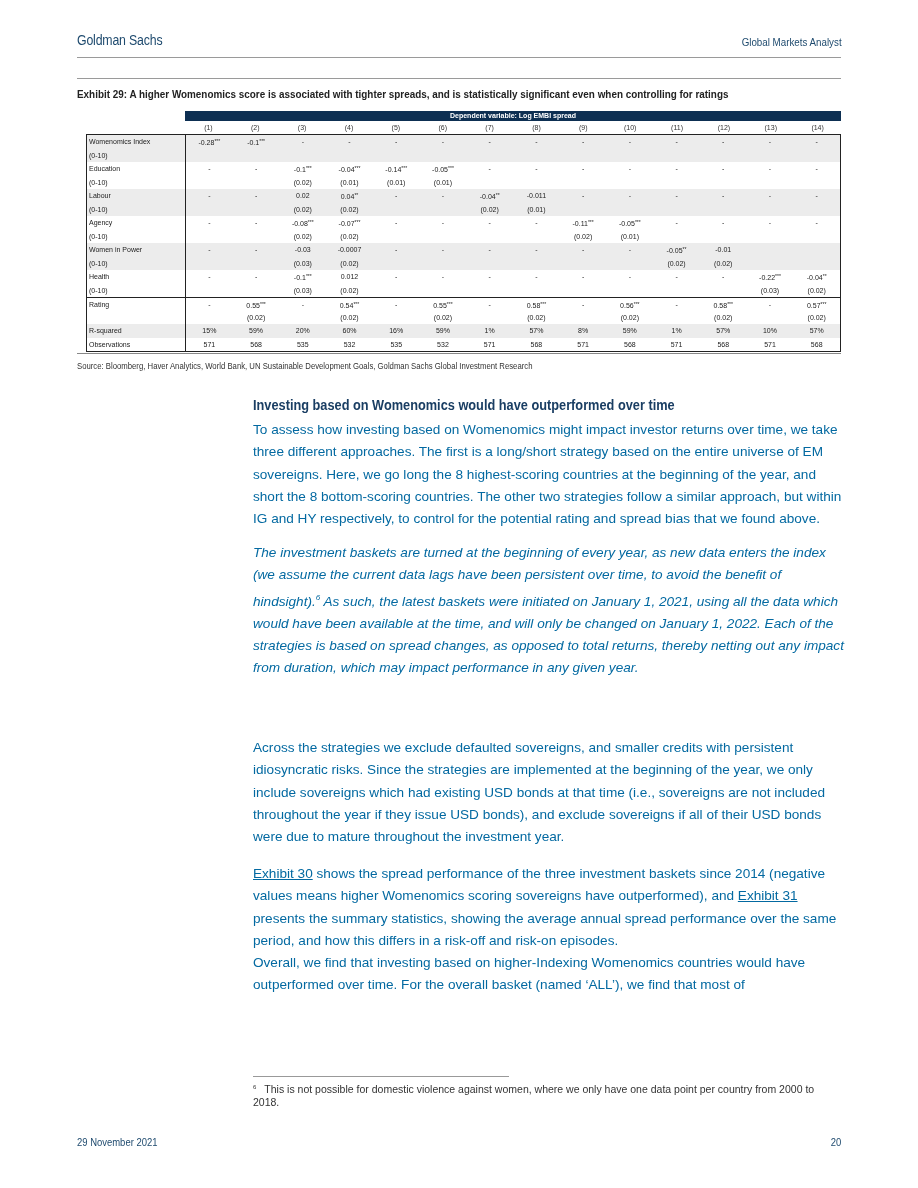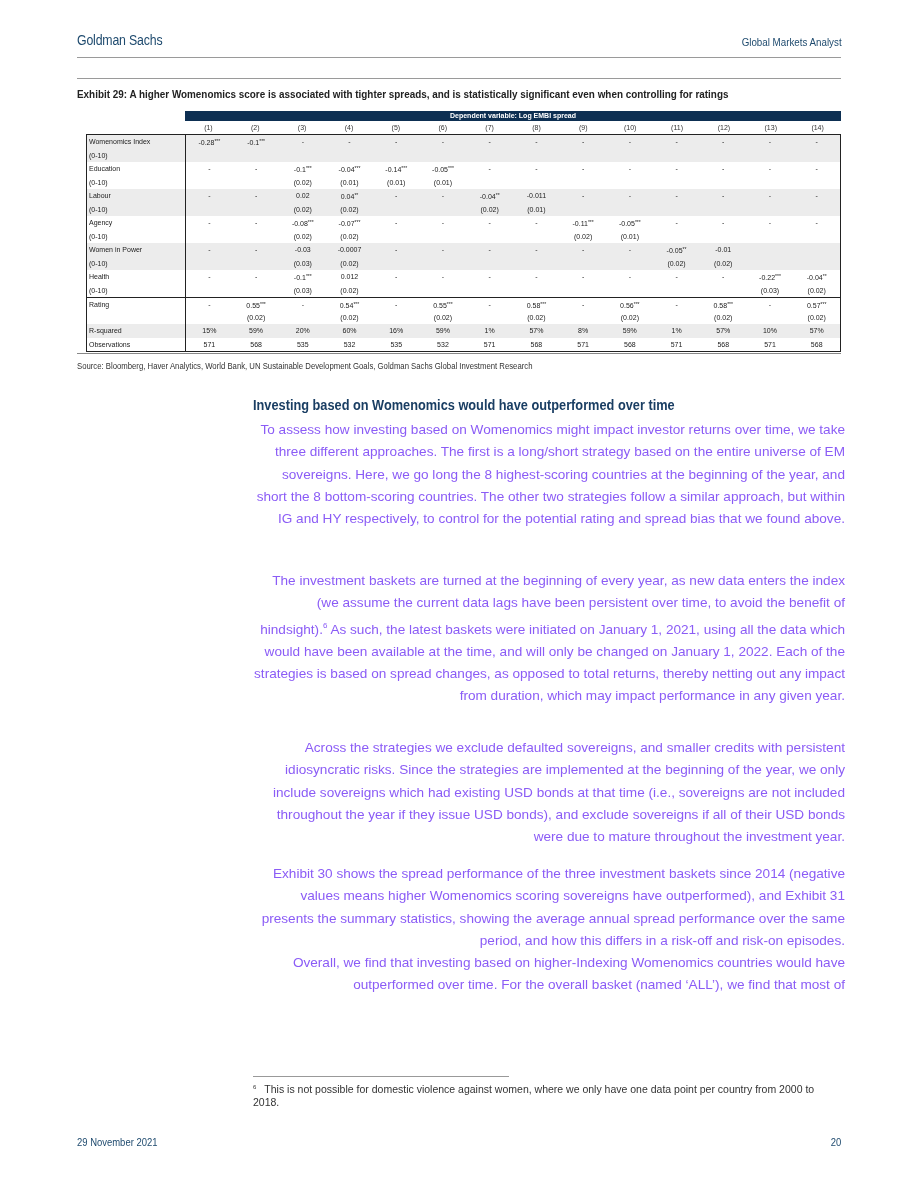--- a/index.html
+++ b/index.html
@@ -23,22 +23,22 @@
   .row .lbl { width:99px; font-size:7px; padding-left:2px; color:#222; border-right:1.2px solid #222; height:100%; line-height:13.5px; }
   .row .cells { flex:1; display:flex; height:100%; }
   .row .cells span { flex:1; text-align:center; font-size:7px; line-height:13.5px; color:#222; }
   .row.divider { border-top:1.2px solid #222; }
   .row sup { font-size:5px; vertical-align:2px; }
 
   .tbl-bottom-rule { position:absolute; left:77px; top:353px; width:764px; height:1px; background:#888; }
   .source { position:absolute; left:77px; top:361px; font-size:9px; color:#333; white-space:nowrap; transform:scaleX(0.86); transform-origin:left top; }
 
   .section-h { position:absolute; left:253px; top:397px; font-size:14.5px; font-weight:bold; color:#1a3e63; white-space:nowrap; transform:scaleX(0.88); transform-origin:left top; }
-  .para { position:absolute; left:253px; width:592px; font-size:13.6px; line-height:22.3px; color:#8b5cf6;text-align:right; }
-  .para .u { }
+  .para { position:absolute; left:253px; width:592px; font-size:13.6px; line-height:22.3px; color:#0369a1; }
+  .para .u { text-decoration:underline; }
   .para sup { font-size:8px; vertical-align:6px; }
 
   .fn-rule { position:absolute; left:253px; top:1076px; width:256px; height:1px; background:#999; }
   .footnote { position:absolute; left:253px; top:1081px; width:590px; font-size:10.5px; line-height:13px; color:#333; }
   .footnote sup { font-size:6px; vertical-align:4px; margin-right:8px; }
 
   .foot-date { position:absolute; left:77px; top:1136px; font-size:11px; color:#1e4a6e; transform:scaleX(0.86); transform-origin:left top; }
   .foot-page { position:absolute; right:77px; top:1136px; font-size:11px; color:#1e4a6e; transform:scaleX(0.86); transform-origin:right top; }
 </style>
 </head>
@@ -377,21 +377,21 @@
     </div>
 </div>
 
 <div class="tbl-bottom-rule"></div>
 <div class="source">Source: Bloomberg, Haver Analytics, World Bank, UN Sustainable Development Goals, Goldman Sachs Global Investment Research</div>
 
 <div class="section-h">Investing based on Womenomics would have outperformed over time</div>
 
 <p class="para" style="top:419px;">To assess how investing based on Womenomics might impact investor returns over time, we take three different approaches. The first is a long/short strategy based on the entire universe of EM sovereigns. Here, we go long the 8 highest-scoring countries at the beginning of the year, and short the 8 bottom-scoring countries. The other two strategies follow a similar approach, but within IG and HY respectively, to control for the potential rating and spread bias that we found above.</p>
 
-<p class="para" style="top:570px;">
+<p class="para" style="top:542px;font-style:italic;">
   <span>The investment baskets are turned at the beginning of every year, as new data enters the index (we assume the current data lags have been persistent over time, to avoid the benefit of hindsight).</span><sup>6</sup><span> As such, the latest baskets were initiated on January 1, 2021, using all the data which would have been available at the time, and will only be changed on January 1, 2022. Each of the strategies is based on spread changes, as opposed to total returns, thereby netting out any impact from duration, which may impact performance in any given year.</span>
 </p>
 
 <p class="para" style="top:737px;">Across the strategies we exclude defaulted sovereigns, and smaller credits with persistent idiosyncratic risks. Since the strategies are implemented at the beginning of the year, we only include sovereigns which had existing USD bonds at that time (i.e., sovereigns are not included throughout the year if they issue USD bonds), and exclude sovereigns if all of their USD bonds were due to mature throughout the investment year.</p>
 
 <p class="para" style="top:863px;">
   <span class="u">Exhibit 30</span><span> shows the spread performance of the three investment baskets since 2014 (negative values means higher Womenomics scoring sovereigns have outperformed), and </span><span class="u">Exhibit 31</span><span> presents the summary statistics, showing the average annual spread performance over the same period, and how this differs in a risk-off and risk-on episodes.</span>
 </p>
 
 <p class="para" style="top:952px;">Overall, we find that investing based on higher-Indexing Womenomics countries would have outperformed over time. For the overall basket (named ‘ALL’), we find that most of</p>

